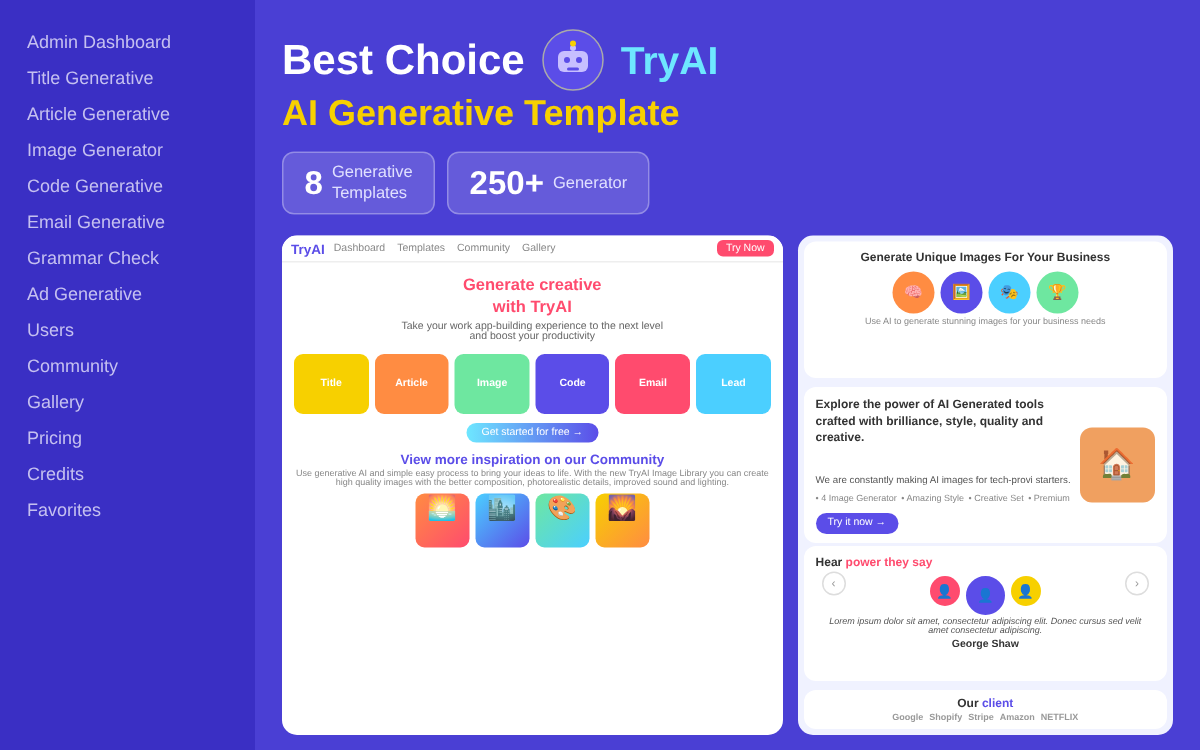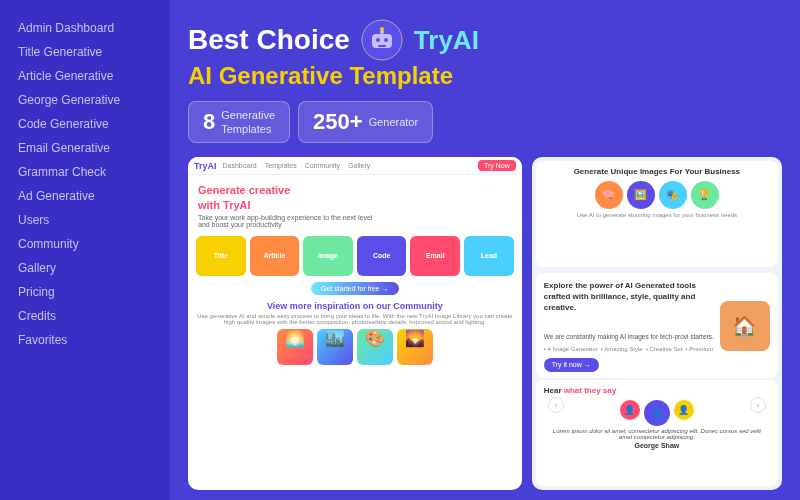--- a/index.html
+++ b/index.html
@@ -149,21 +149,21 @@
     }
     .pl-action {
       margin-left: auto;
       background: #ff4b6e;
       color: #fff;
       padding: 2px 6px;
       border-radius: 4px;
       font-size: 7px;
     }
     .pl-hero-section {
-      text-align: left;
+      text-align: center;
       padding: 8px 10px 4px;
     }
     .pl-hero-title {
       font-size: 11px;
       font-weight: bold;
       color: #ff4b6e;
       line-height: 1.3;
     }
     .pl-hero-sub {
       font-size: 7px;
@@ -390,21 +390,21 @@
     
     .robot-svg { width: 44px; height: 44px; }
   </style>
 </head>
 <body>
 
 <nav class="sidebar">
   <div class="sidebar-item">Admin Dashboard</div>
   <div class="sidebar-item">Title Generative</div>
   <div class="sidebar-item">Article Generative</div>
-  <div class="sidebar-item">George Generative</div>
+  <div class="sidebar-item">Image Generator</div>
   <div class="sidebar-item">Code Generative</div>
   <div class="sidebar-item">Email Generative</div>
   <div class="sidebar-item">Grammar Check</div>
   <div class="sidebar-item">Ad Generative</div>
   <div class="sidebar-item">Users</div>
   <div class="sidebar-item">Community</div>
   <div class="sidebar-item">Gallery</div>
   <div class="sidebar-item">Pricing</div>
   <div class="sidebar-item">Credits</div>
   <div class="sidebar-item">Favorites</div>
@@ -515,31 +515,41 @@
             <div>• Creative Set</div>
             <div>• Premium</div>
           </div>
           <div style="margin-top:4px;background:#5b4de8;color:#fff;padding:2px 8px;border-radius:8px;font-size:7px;display:inline-block;">Try it now →</div>
         </div>
         <div class="pr-mid-img">🏠</div>
       </div>
 
       <div class="pr-testimonial">
         <div class="pr-test-title">
-          Hear <span class="pr-test-accent">what they say</span>
+          Hear <span class="pr-test-accent">power they say</span>
         </div>
         <div class="pr-chevrons">
           <div class="pr-chevron">‹</div>
           <div class="pr-test-avatars">
             <div class="pr-avatar" style="background:#ff4b6e;">👤</div>
             <div class="pr-avatar" style="background:#5b4de8;width:26px;height:26px;border:2px solid #5b4de8;">👤</div>
             <div class="pr-avatar" style="background:#f7d000;">👤</div>
           </div>
           <div class="pr-chevron">›</div>
         </div>
         <div class="pr-quote">Lorem ipsum dolor sit amet, consectetur adipiscing elit. Donec cursus sed velit amet consectetur adipiscing.</div>
         <div class="pr-name">George Shaw</div>
       </div>
 
+      <div class="pr-clients-section">
+        <div class="pr-clients-title">Our <span style="color:#5b4de8;">client</span></div>
+        <div class="pr-client-logos">
+          <span class="pr-client-logo">Google</span>
+          <span class="pr-client-logo">Shopify</span>
+          <span class="pr-client-logo">Stripe</span>
+          <span class="pr-client-logo">Amazon</span>
+          <span class="pr-client-logo">NETFLIX</span>
+        </div>
+      </div>
     </div>
 
   </div>
 </div>
 
 </body></html>

